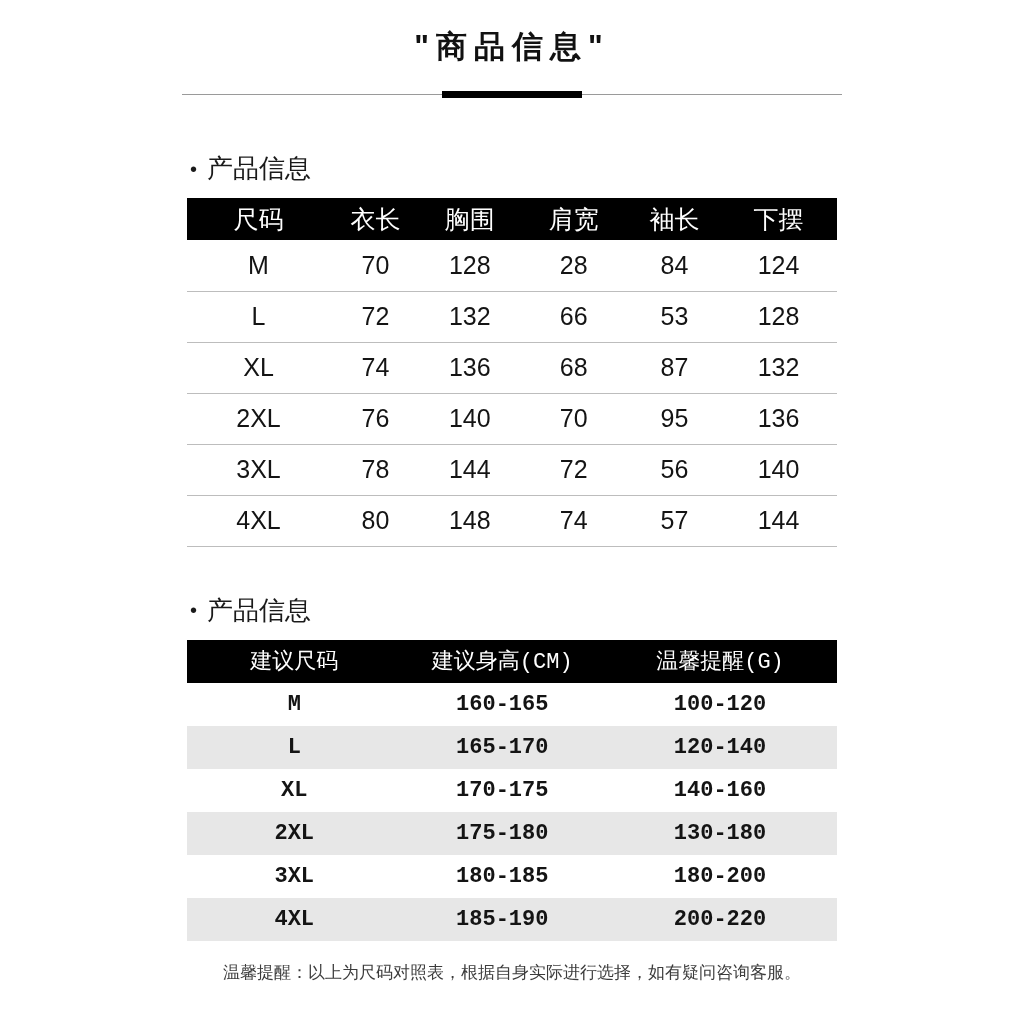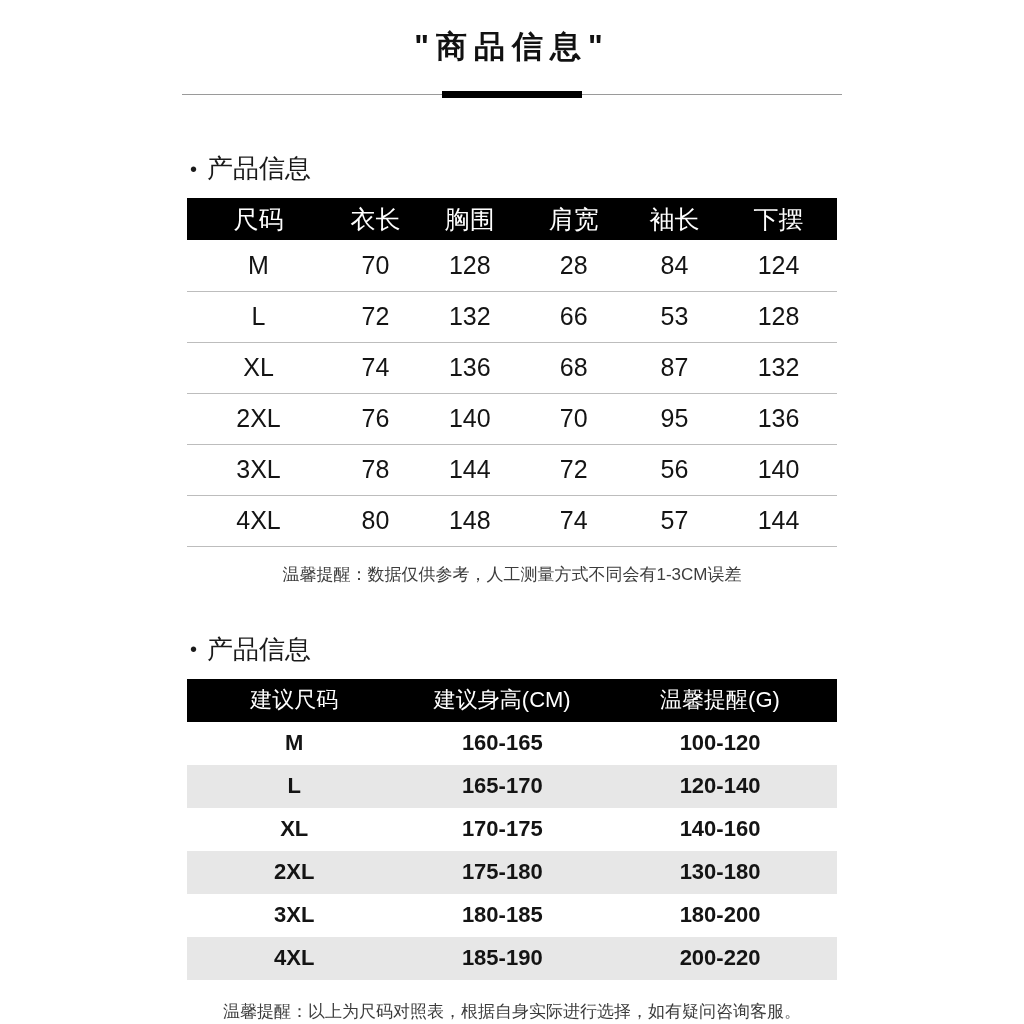--- a/index.html
+++ b/index.html
@@ -80,21 +80,21 @@
     color: #141414;
   }
   .size-table col.c1 { width: 22%; }
   .size-table col.c2 { width: 14%; }
   .size-table col.c3 { width: 15%; }
   .size-table col.c4 { width: 17%; }
   .size-table col.c5 { width: 14%; }
   .size-table col.c6 { width: 18%; }
 
   
-  .fit-table { margin-top: 12px; }
+  .fit-table { margin-top: 12px; font-family: Liberation Mono, monospace; }
   .fit-table thead th { height: 43px; font-size: 22px; }
   .fit-table tbody td {
     height: 43px;
     font-size: 22px;
     font-weight: 600;
     color: #141414;
   }
   .fit-table tbody tr:nth-child(even) { background: #e7e7e7; }
   .fit-table col.c1 { width: 33%; }
   .fit-table col.c2 { width: 31%; }
@@ -190,21 +190,20 @@
         <td>4XL</td>
         <td>80</td>
         <td>148</td>
         <td>74</td>
         <td>57</td>
         <td>144</td>
       </tr>
     </tbody>
   </table>
 
-  <p class="note note-1">温馨提醒：数据仅供参考，人工测量方式不同会有1-3CM误差</p>
 
   <div class="section-heading heading-2">
     <span class="bullet">•</span>
     <span>产品信息</span>
   </div>
 
   <table class="fit-table">
     <colgroup>
       <col class="c1">
         <col class="c2">

